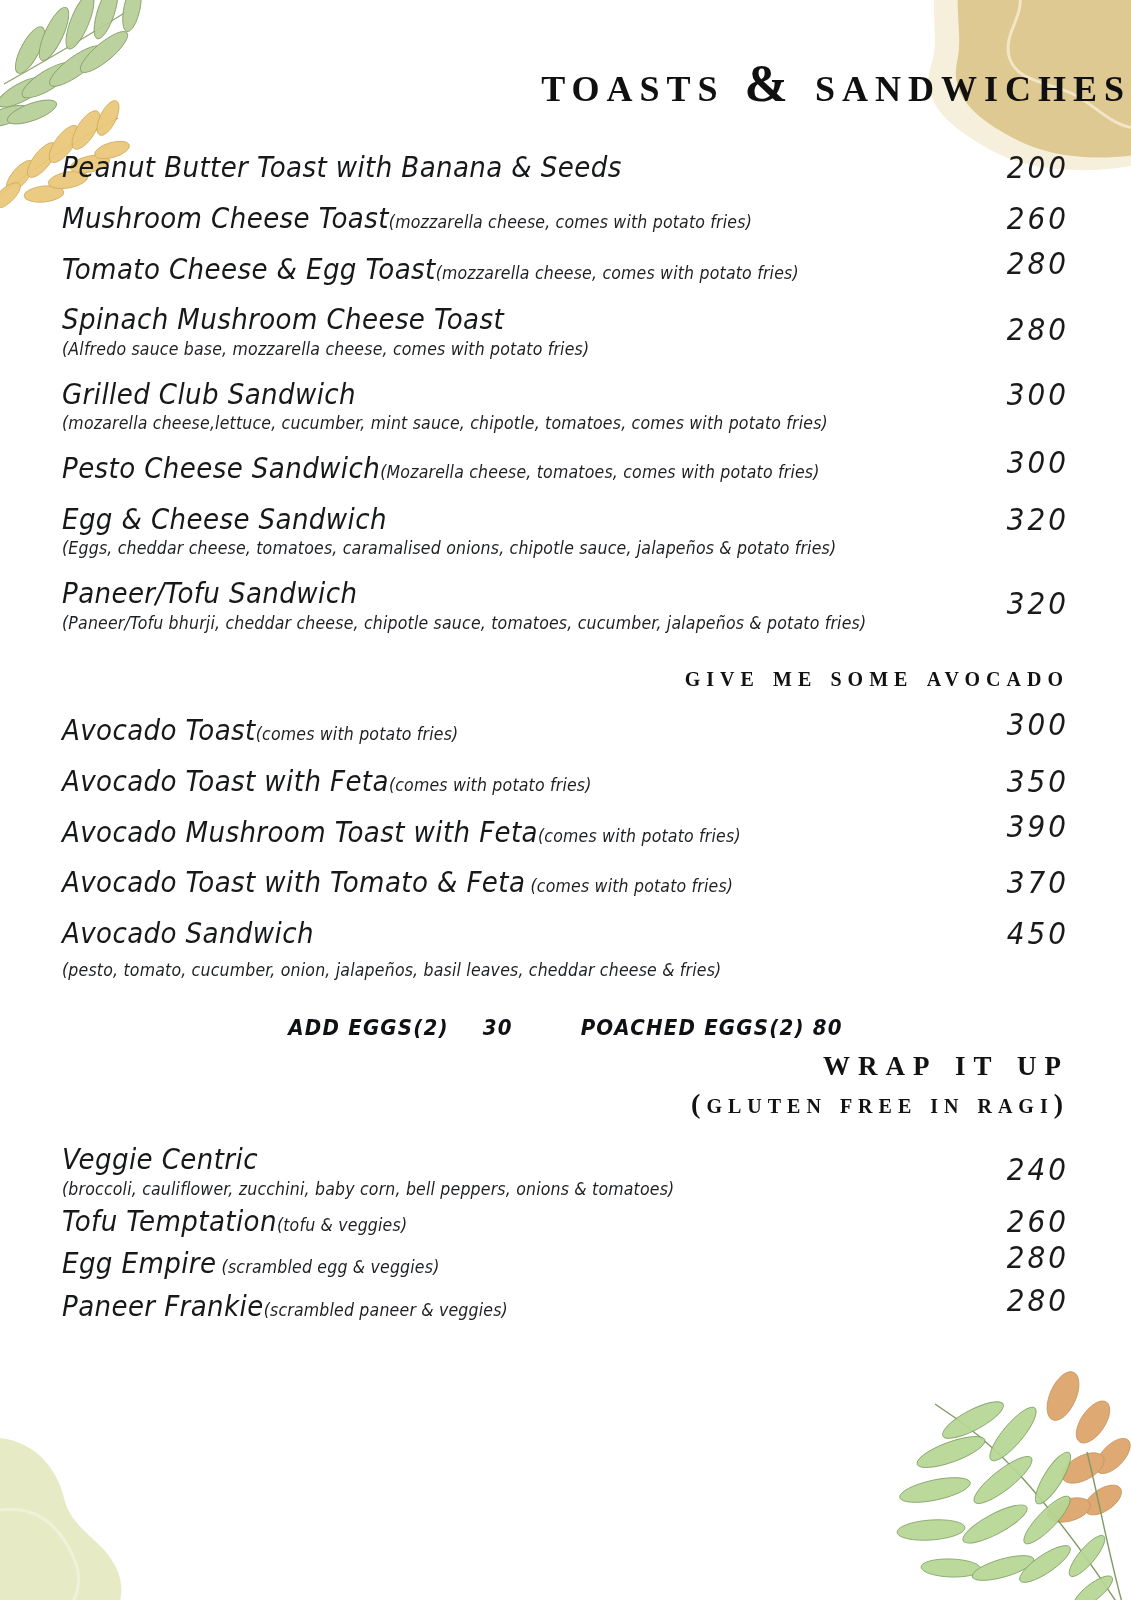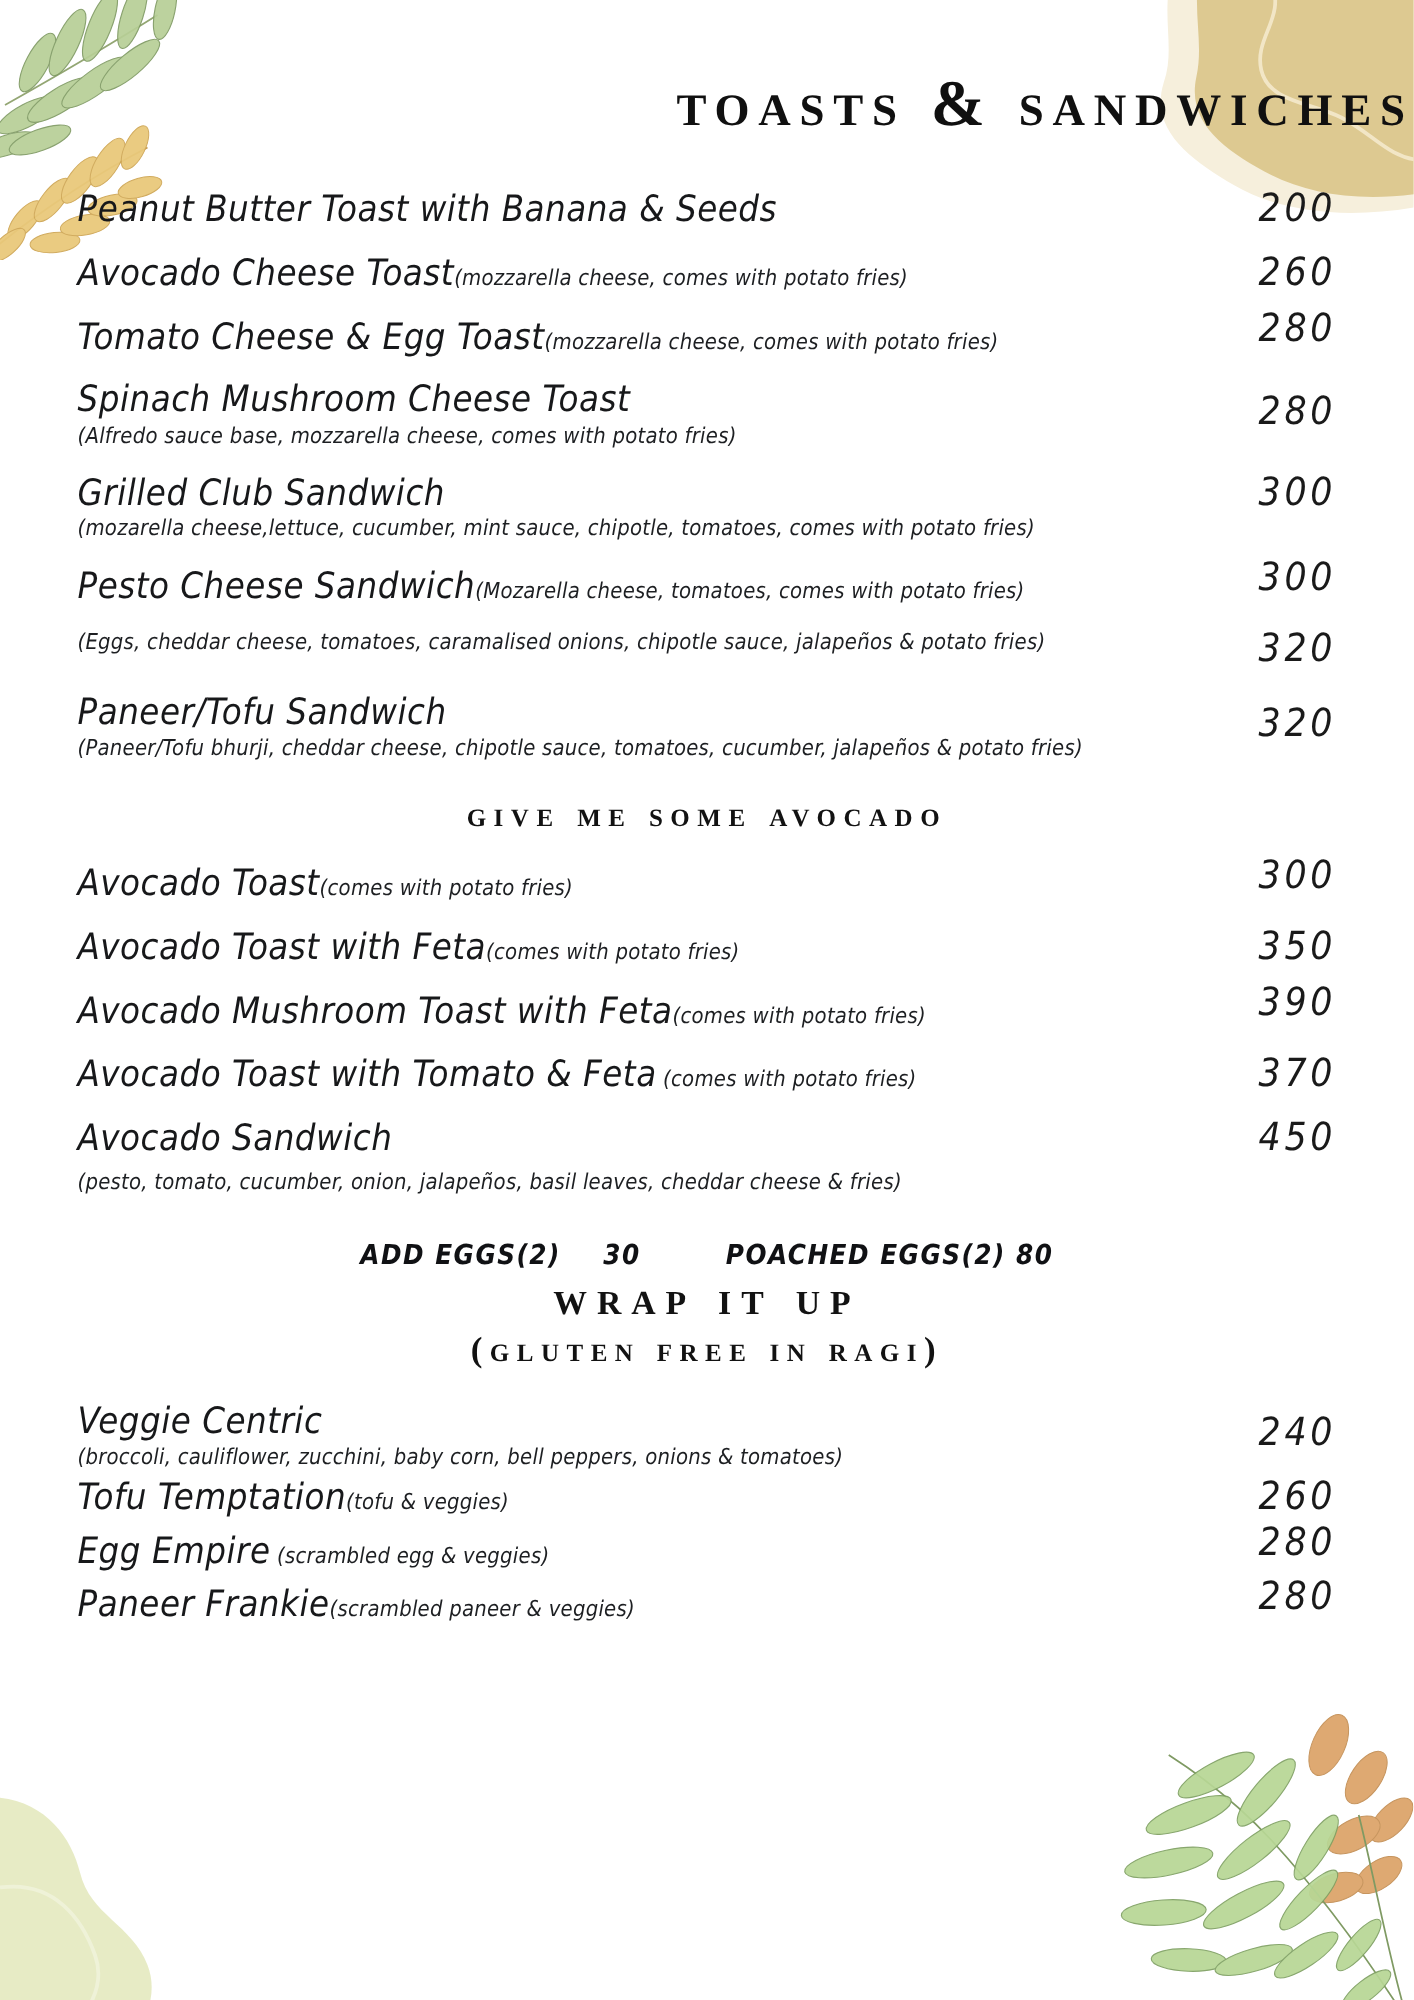--- a/index.html
+++ b/index.html
@@ -38,21 +38,21 @@
     letter-spacing: 7px;
     color: #101010;
     font-variant: small-caps;
     text-transform: lowercase;
     white-space: nowrap;
     z-index: 5;
   }
   .main-title::first-letter { font-size: 52px; }
 
   .section-title {
-    text-align: center;
+    text-align: right;
     font-family: "Liberation Serif", serif;
     font-weight: 700;
     color: #121212;
     font-variant: small-caps;
     text-transform: lowercase;
     letter-spacing: 6px;
   }
   .section-title.avocado {
     font-size: 29px;
     margin-top: 26px;
@@ -232,21 +232,21 @@
 
     <div class="row gap-md">
       <div class="row-text">
         <span class="item-name">Peanut Butter Toast with Banana &amp; Seeds</span>
       </div>
       <div class="row-price">200</div>
     </div>
 
     <div class="row gap-md">
       <div class="row-text">
-        <span class="item-name">Avocado Cheese Toast</span><span class="item-desc inline">(mozzarella cheese, comes with potato fries)</span>
+        <span class="item-name">Mushroom Cheese Toast</span><span class="item-desc inline">(mozzarella cheese, comes with potato fries)</span>
       </div>
       <div class="row-price">260</div>
     </div>
 
     <div class="row gap-md">
       <div class="row-text">
         <span class="item-name">Tomato Cheese &amp; Egg Toast</span><span class="item-desc inline">(mozzarella cheese, comes with potato fries)</span>
       </div>
       <div class="row-price price-lift">280</div>
     </div>
@@ -269,20 +269,21 @@
 
     <div class="row gap-md">
       <div class="row-text">
         <span class="item-name">Pesto Cheese Sandwich</span><span class="item-desc inline">(Mozarella cheese, tomatoes, comes with potato fries)</span>
       </div>
       <div class="row-price price-lift">300</div>
     </div>
 
     <div class="row gap-md">
       <div class="row-text">
+        <span class="item-name">Egg &amp; Cheese Sandwich</span>
         <span class="item-desc below">(Eggs, cheddar cheese, tomatoes, caramalised onions, chipotle sauce, jalapeños &amp; potato fries)</span>
       </div>
       <div class="row-price">320</div>
     </div>
 
     <div class="row gap-xs">
       <div class="row-text">
         <span class="item-name">Paneer/Tofu Sandwich</span>
         <span class="item-desc below">(Paneer/Tofu bhurji, cheddar cheese, chipotle sauce, tomatoes, cucumber, jalapeños &amp; potato fries)</span>
       </div>

